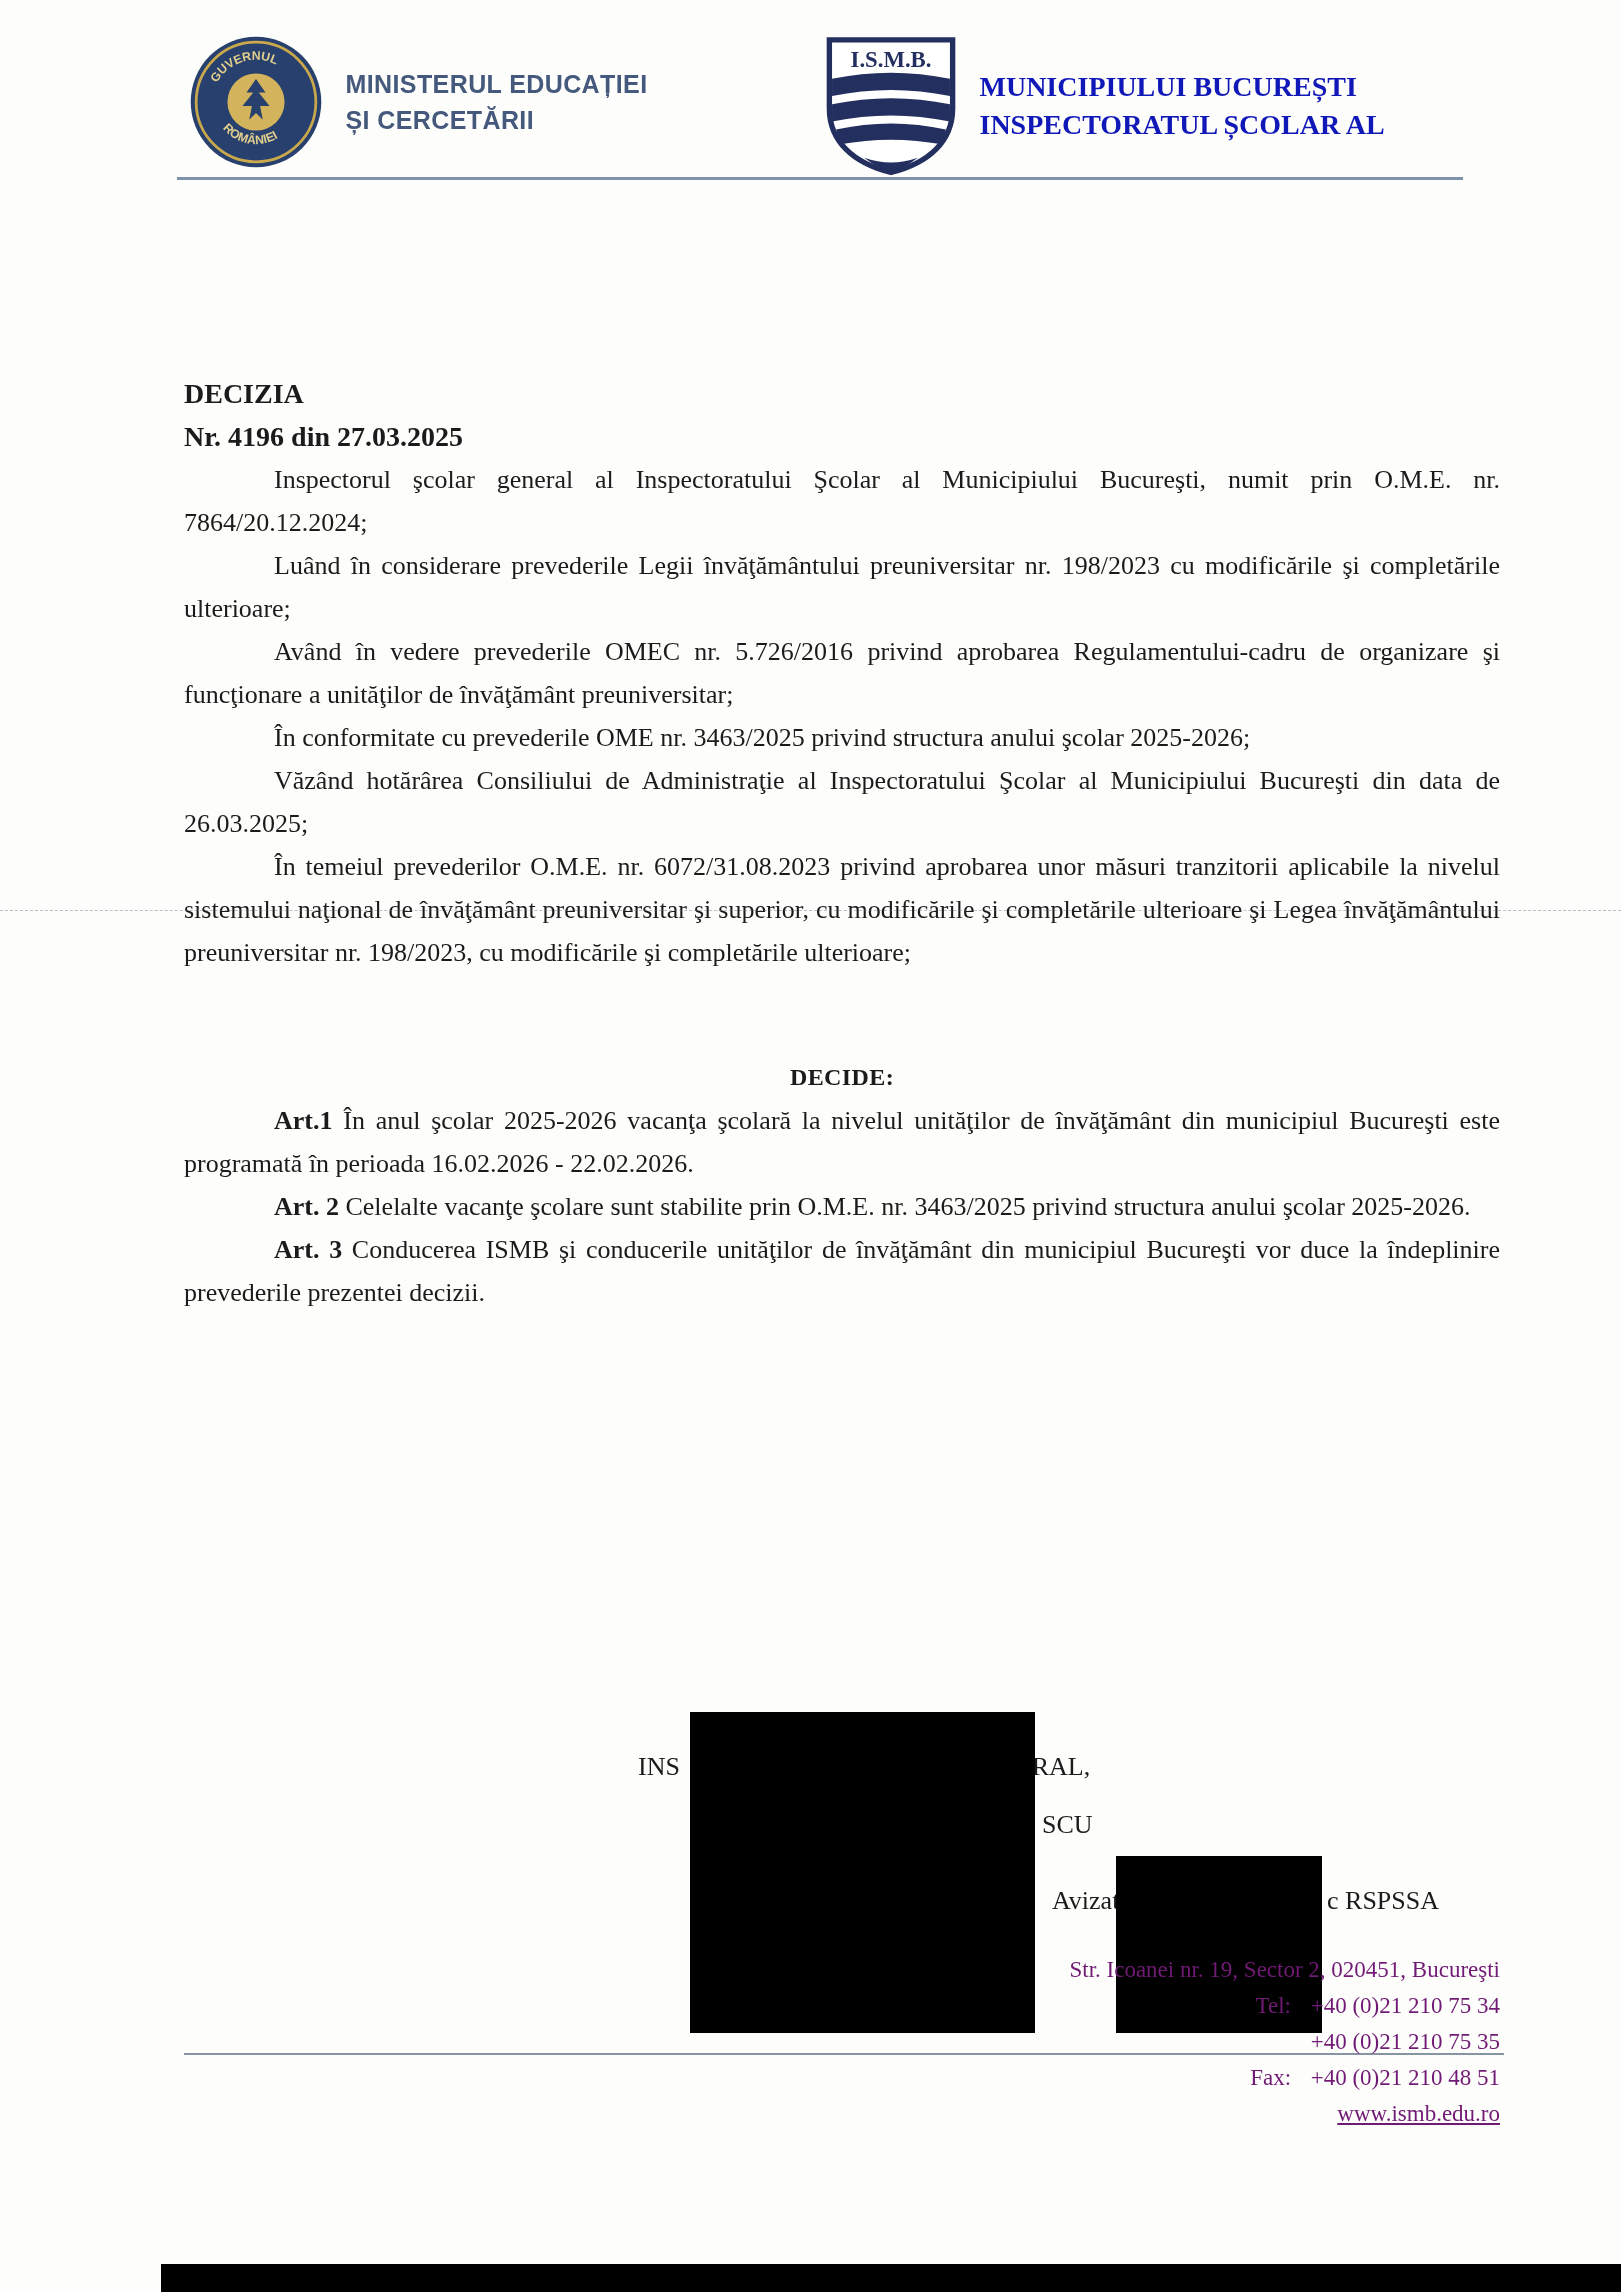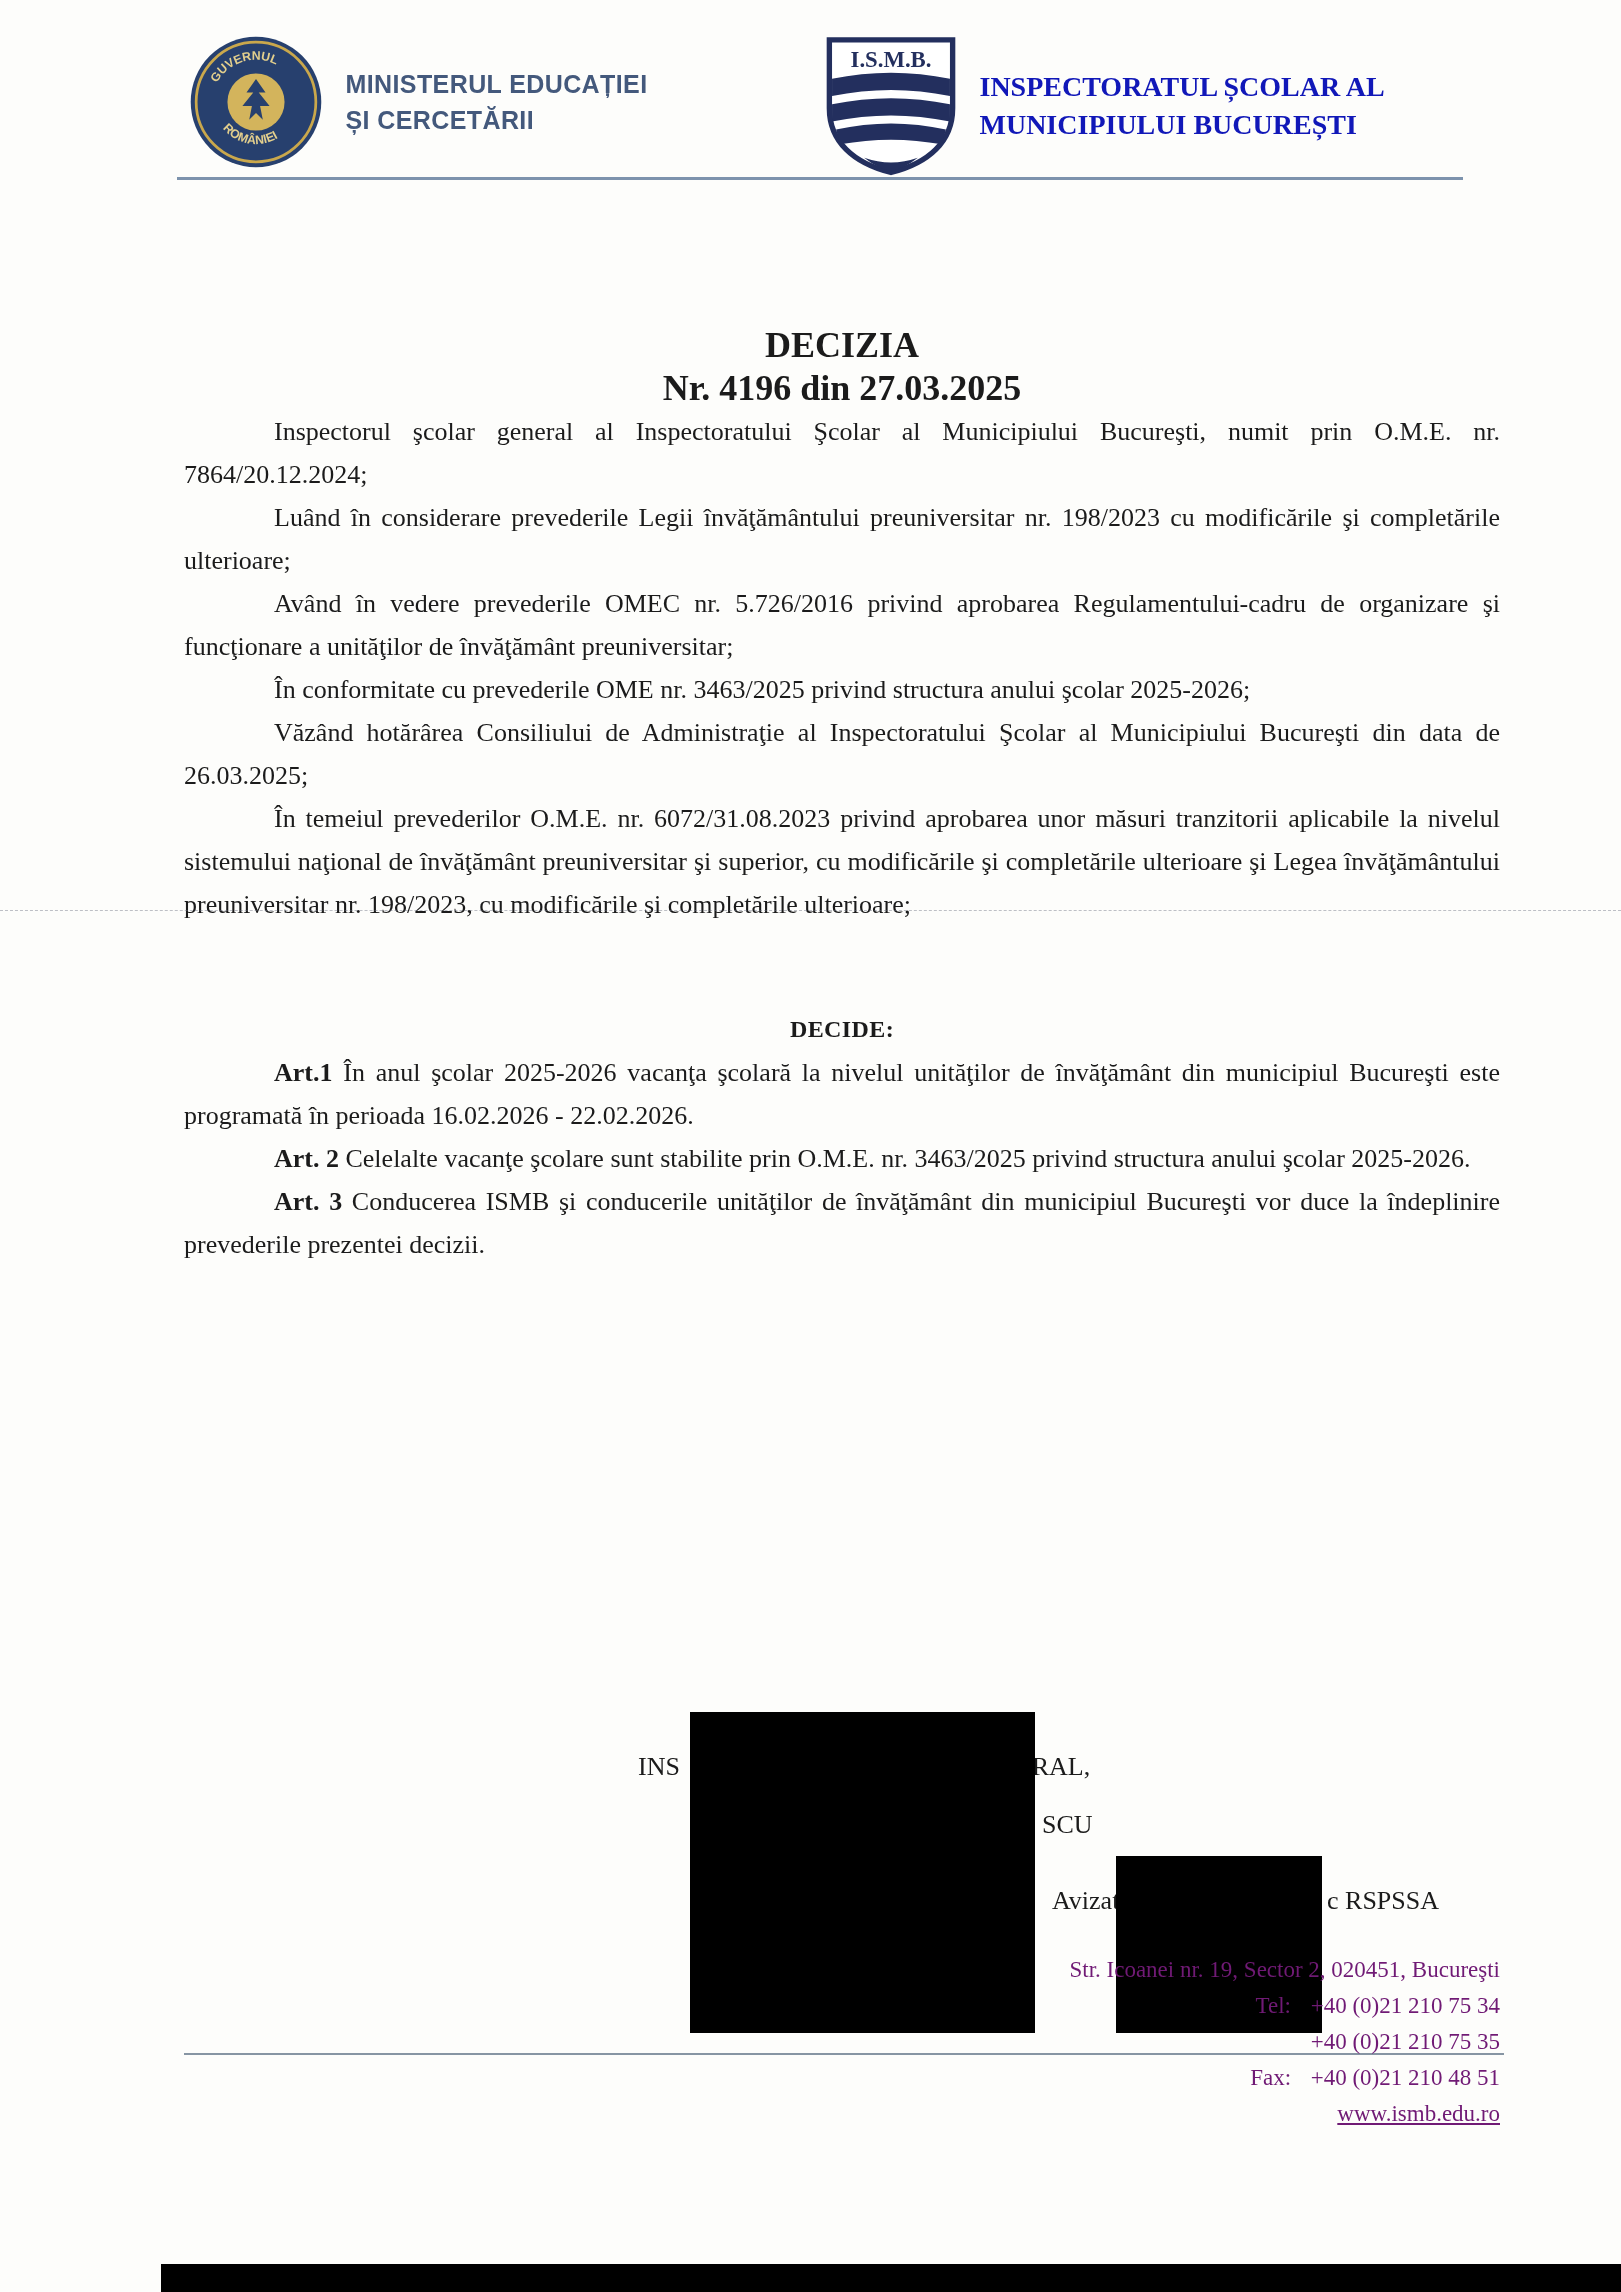--- a/index.html
+++ b/index.html
@@ -30,21 +30,21 @@
   }
   .header-rule {
     position:absolute; left:177px; top:177px; width:1286px; height:2.7px;
     background:#7d93ad;
   }
 
   
   .content {
     position:absolute; left:184px; top:324px; width:1316px;
   }
-  .title-block { text-align:center; font-weight:bold; font-size:36px; line-height:43px; }
+  .title-block { text-align:left; font-weight:bold; font-size:28px; line-height:43px;margin-top:48px; }
   .body-start { margin-top:134px; }
   p.doc {
     margin:0; font-size:26px; line-height:43px;
     text-align:justify; text-indent:90px;
   }
   .gap-sm { margin-top:25px; }
   .decide {
     margin-top:82px; text-align:center; font-weight:bold; font-size:24px; line-height:43px;
     letter-spacing:0.4px;
   }
@@ -119,22 +119,22 @@
   <div class="hdr-group hdr-right">
     <svg class="shield" viewBox="0 0 100 106">
       <path d="M4 4 H96 V55 C96 80 78 96 50 103 C22 96 4 80 4 55 Z" fill="#ffffff" stroke="#232f5e" stroke-width="4"></path>
       <text x="50" y="24" text-anchor="middle" font-size="17" font-weight="bold" font-family="Liberation Serif, serif" fill="#232f5e">I.S.M.B.</text>
       <path d="M6 33 Q50 24 94 33 L94 46 Q50 37 6 46 Z" fill="#232f5e"></path>
       <path d="M6 52 Q50 43 94 52 L94 65 Q50 56 6 65 Z" fill="#232f5e"></path>
       <path d="M9 71 Q50 62 91 71 L88 82 Q50 75 12 82 Z" fill="#232f5e"></path>
       <path d="M30 92 Q50 99 70 92 Q60 100 50 102 Q40 100 30 92 Z" fill="#232f5e"></path>
     </svg>
     <div class="inspectorate-text">
+      <div>MUNICIPIULUI BUCUREȘTI</div>
       <div>INSPECTORATUL ȘCOLAR AL</div>
-      <div>MUNICIPIULUI BUCUREȘTI</div>
     </div>
   </div>
 
   <div class="header-rule"></div>
 
   <div class="content">
     <div class="title-block">
       <div>DECIZIA</div>
       <div>Nr. 4196 din 27.03.2025</div>
     </div>

